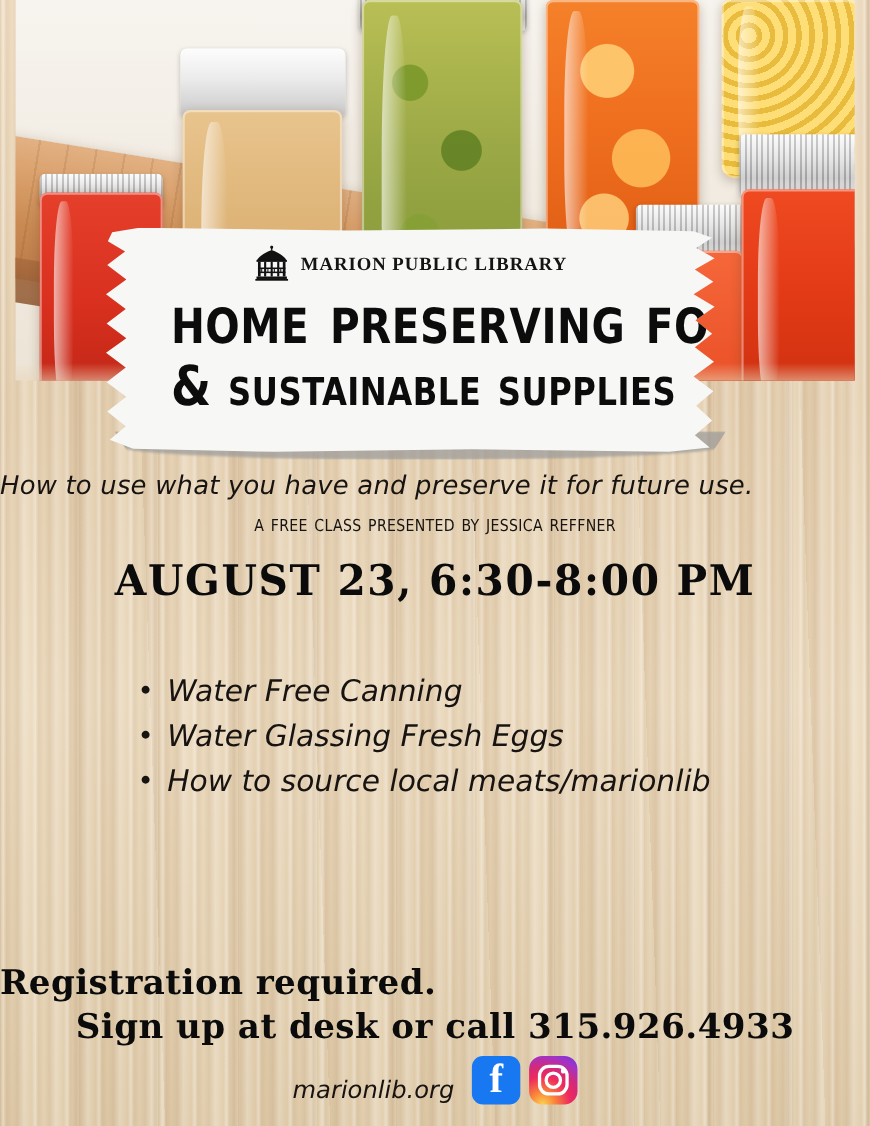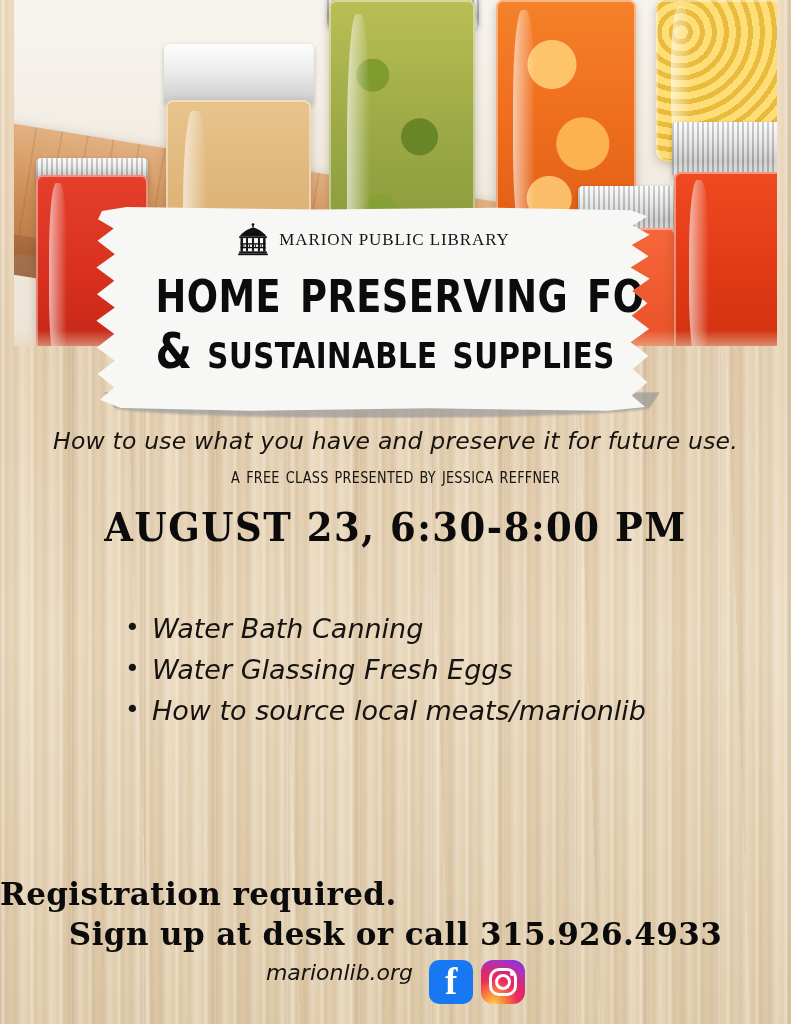--- a/index.html
+++ b/index.html
@@ -200,21 +200,21 @@
   .lib-lockup {
     display: flex;
     align-items: center;
     justify-content: center;
     gap: 9px;
     margin: 2px 0 2px 0;
   }
   .gazebo-icon { width: 34px; height: 34px; display:block; flex: 0 0 auto; }
   .lib-name {
     font-family: "Liberation Serif", "DejaVu Serif", serif;
-    font-weight: 400;
+    font-weight: 700;
     font-size: 17px;
     letter-spacing: 0.9px;
     color: #141414;
     white-space: nowrap;
   }
 
   
   .headline-1, .headline-2 {
     font-family: "DejaVu Sans Condensed", "Liberation Sans Narrow", "Liberation Sans", sans-serif;
     color: #0c0c0c;
@@ -225,21 +225,20 @@
     text-transform: lowercase;
     transform: scaleX(.93);
   }
   .headline-1 { font-size: 63px; letter-spacing: .5px; margin-top: 4px; }
   .headline-2 { font-size: 50px; letter-spacing: .5px; margin-top: 6px; }
 
   
   .tagline {
     position: absolute;
     left: 0; right: 0; top: 427px;
-    text-align: center;
     font-family: "DejaVu Sans", sans-serif;
     font-style: italic;
     font-size: 23.5px;
     letter-spacing: .2px;
     color: #171310;
   }
   .byline {
     position: absolute;
     left: 0; right: 0; top: 464px;
     text-align: center;
@@ -316,21 +315,21 @@
     font-size: 31px;
     letter-spacing: .4px;
     color: #0b0b0b;
   }
 
   
   #footer {
     position: absolute;
     left: 0; right: 0; top: 960px;
     display: flex;
-    align-items: flex-start;
+    align-items: flex-end;
     justify-content: center;
     gap: 16px;
   }
   .site-url {
     font-family: "DejaVu Sans", sans-serif;
     font-style: italic;
     font-size: 22px;
     color: #171310;
   }
   .social-row { display: flex; align-items: center; gap: 8px; }
@@ -442,21 +441,21 @@
       <div class="headline-1">Home Preserving Foods</div>
       <div class="headline-2">&amp; Sustainable Supplies</div>
     </div>
   </div>
 
   <div class="tagline">How to use what you have and preserve it for future use.</div>
   <div class="byline">A Free Class presented by Jessica Reffner</div>
   <div class="datetime">August 23, 6:30-8:00 PM</div>
 
   <ul class="bullet-list">
-    <li>Water Bath Canning</li>
+    <li>Water Free Canning</li>
     <li>Water Glassing Fresh Eggs</li>
     <li>How to source local meats/marionlib</li>
   </ul>
 
   <div class="reg-line1">Registration required.</div>
   <div class="reg-line2">Sign up at desk or call 315.926.4933</div>
 
   <div id="footer">
     <div class="site-url">marionlib.org</div>
     <div class="social-row">

